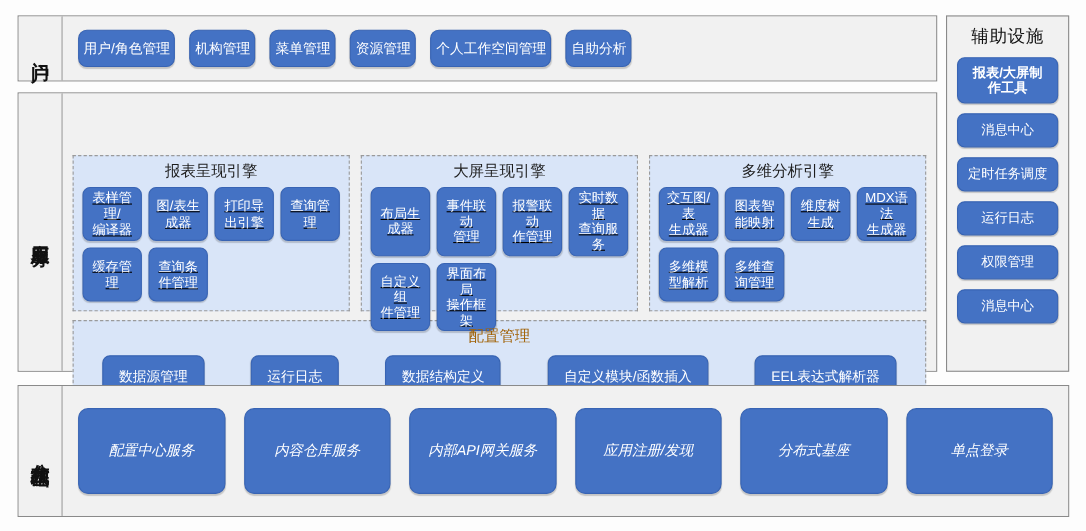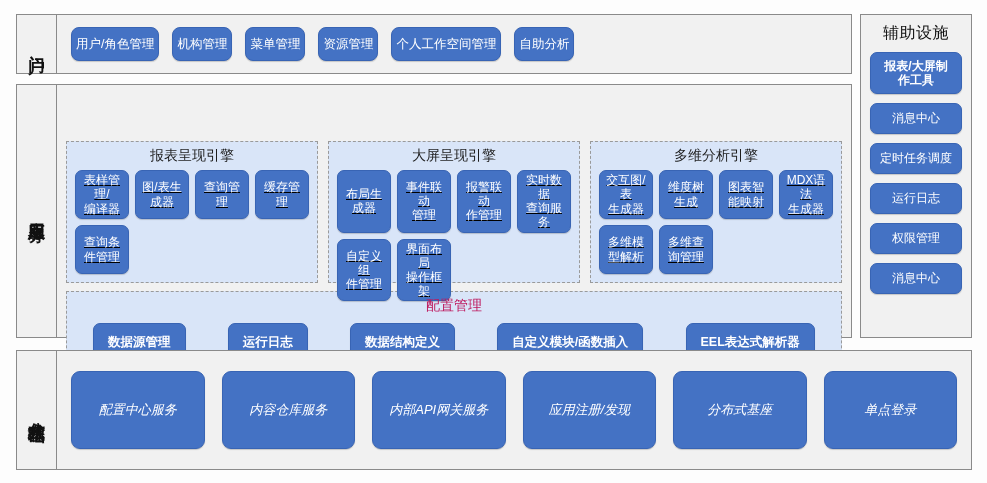--- a/index.html
+++ b/index.html
@@ -136,35 +136,34 @@
     background: #d9e5f8;
     border: 1px dashed #9a9a9a;
     box-sizing: border-box;
     padding: 5px 10px 9px 10px;
     display: flex;
     flex-direction: column;
   }
   #config-title {
     text-align: center;
     font-size: 14px;
-    color: #be185d;
+    color: #a16207;
     margin-bottom: 6px;
   }
   #config-row {
     flex: 1 1 auto;
     display: flex;
     align-items: center;
     justify-content: space-around;
     gap: 10px;
   }
   #config-row .pill {
     height: 38px;
     flex: 0 0 auto;
     padding: 2px 14px;
-    font-weight: bold;
   }
 
   
   #aux-panel {
     left: 860px; top: 14px; width: 112px; height: 324px;
     display: block;
     padding: 6px 9px 8px 9px;
   }
   #aux-title {
     text-align: center;
@@ -228,20 +227,22 @@
     <div class="panel-body" id="app-body">
 
       <div class="engines-row" id="engines-row">
           <div class="engine-box">
             <div class="engine-title">报表呈现引擎</div>
             <div class="engine-grid">
               <div class="pill">表样管理/
 编译器</div>
               <div class="pill">图/表生
 成器</div>
+              <div class="pill">打印导
+出引擎</div>
               <div class="pill">查询管理</div>
               <div class="pill">缓存管理</div>
               <div class="pill">查询条
 件管理</div>
             </div>
           </div>
           <div class="engine-box">
             <div class="engine-title">大屏呈现引擎</div>
             <div class="engine-grid">
               <div class="pill">布局生
@@ -256,24 +257,24 @@
 件管理</div>
               <div class="pill">界面布局
 操作框架</div>
             </div>
           </div>
           <div class="engine-box">
             <div class="engine-title">多维分析引擎</div>
             <div class="engine-grid">
               <div class="pill">交互图/表
 生成器</div>
+              <div class="pill">图表智
+能映射</div>
               <div class="pill">维度树
 生成</div>
-              <div class="pill">图表智
-能映射</div>
               <div class="pill">MDX语法
 生成器</div>
               <div class="pill">多维模
 型解析</div>
               <div class="pill">多维查
 询管理</div>
             </div>
           </div>
         </div>
 

